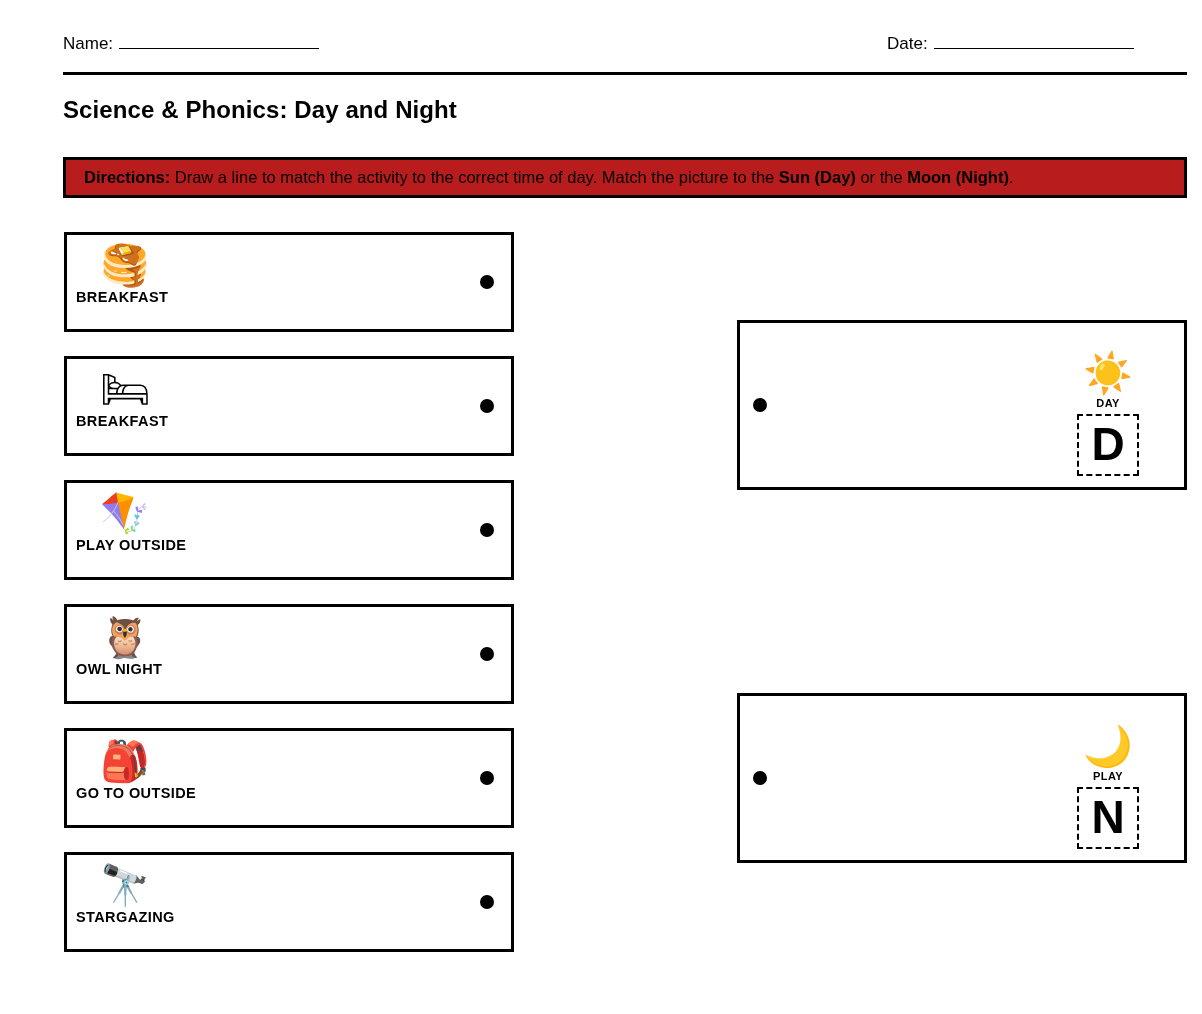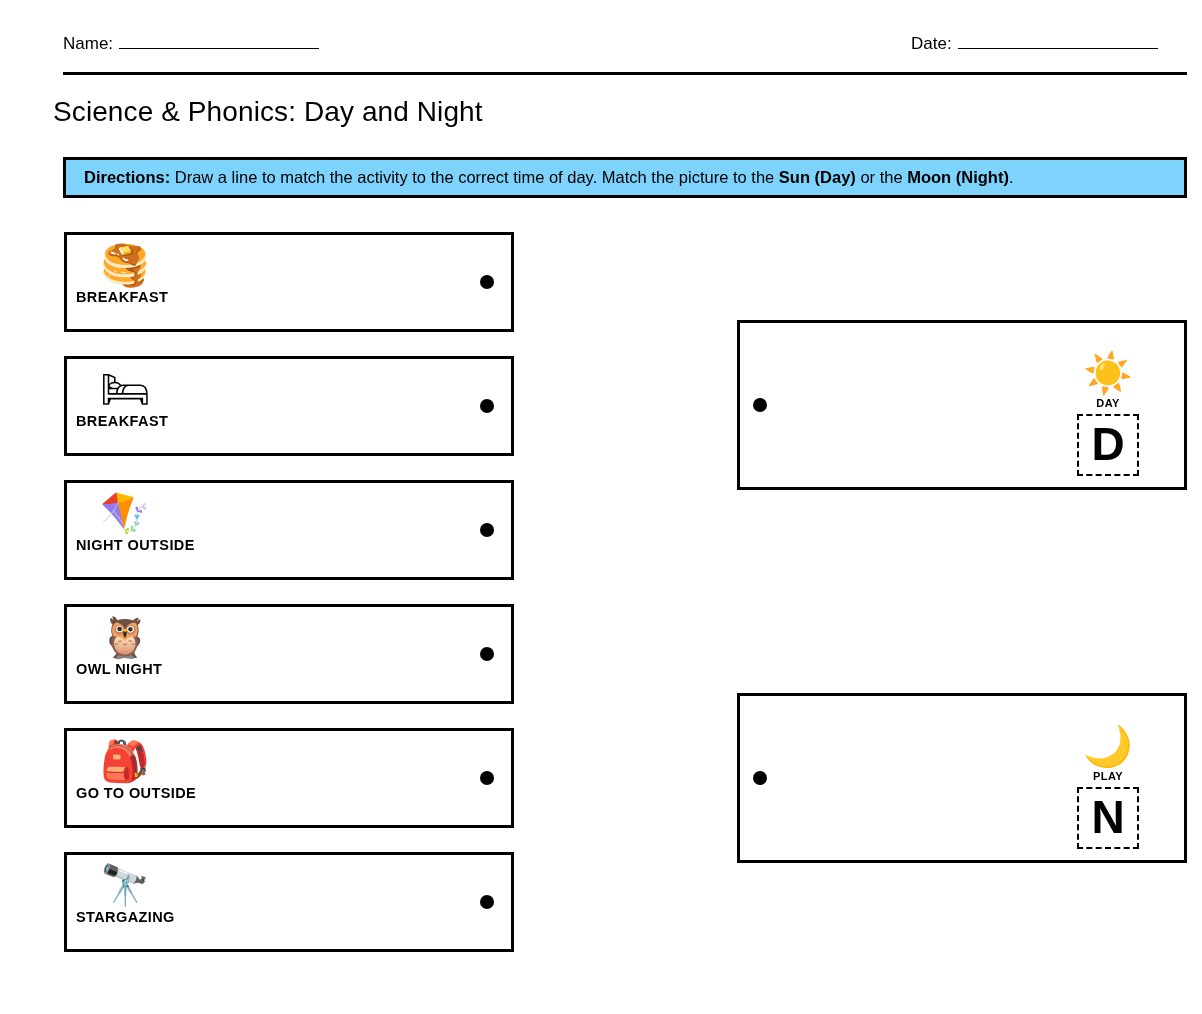--- a/index.html
+++ b/index.html
@@ -33,21 +33,21 @@
     height: 30px;
   }
   .field {
     position: absolute;
     display: flex;
     align-items: baseline;
     font-size: 17px;
     white-space: nowrap;
   }
   .field.name  { left: 0px;   top: 0px; }
-  .field.date  { left: 848px; top: 0px; }
+  .field.date  { left: 824px; top: 0px; }
   .field-label {
     font-size: 17px;
     color: #000;
   }
   .field-rule {
     display: inline-block;
     border-bottom: 1.6px solid #000;
     margin-left: 6px;
     height: 1px;
   }
@@ -58,42 +58,42 @@
     position: absolute;
     left: 38px;
     top: 72px;
     width: 1124px;
     height: 0;
     border-top: 3px solid #000;
   }
 
   .worksheet-title {
     position: absolute;
-    left: 28px;
+    left: 38px;
     top: 96px;
-    font-size: 28px;
-    font-weight: normal;
+    font-size: 24px;
+    font-weight: bold;
     letter-spacing: 0.1px;
     white-space: nowrap;
   }
 
   
   .directions-box {
     position: absolute;
     left: 38px;
     top: 157px;
     width: 1124px;
     height: 41px;
     border: 3px solid #000;
     box-sizing: border-box;
     display: flex;
     align-items: center;
     padding-left: 18px;
     padding-right: 0;
-    background: #7dd3fc;
+    background: #b91c1c;
   }
   .directions-text {
     font-size: 16.5px;
     line-height: 1.2;
     white-space: nowrap;
   }
   .directions-text b { font-weight: bold; }
 
   
   .activity-card {
@@ -223,21 +223,21 @@
   </div>
 
   <div class="activity-card" style="top:356px;">
     <span class="activity-emoji">🛏</span>
     <span class="activity-label">BREAKFAST</span>
     <span class="dot"></span>
   </div>
 
   <div class="activity-card" style="top:480px;">
     <span class="activity-emoji">🪁</span>
-    <span class="activity-label">NIGHT OUTSIDE</span>
+    <span class="activity-label">PLAY OUTSIDE</span>
     <span class="dot"></span>
   </div>
 
   <div class="activity-card" style="top:604px;">
     <span class="activity-emoji">🦉</span>
     <span class="activity-label">OWL NIGHT</span>
     <span class="dot"></span>
   </div>
 
   <div class="activity-card" style="top:728px;">

